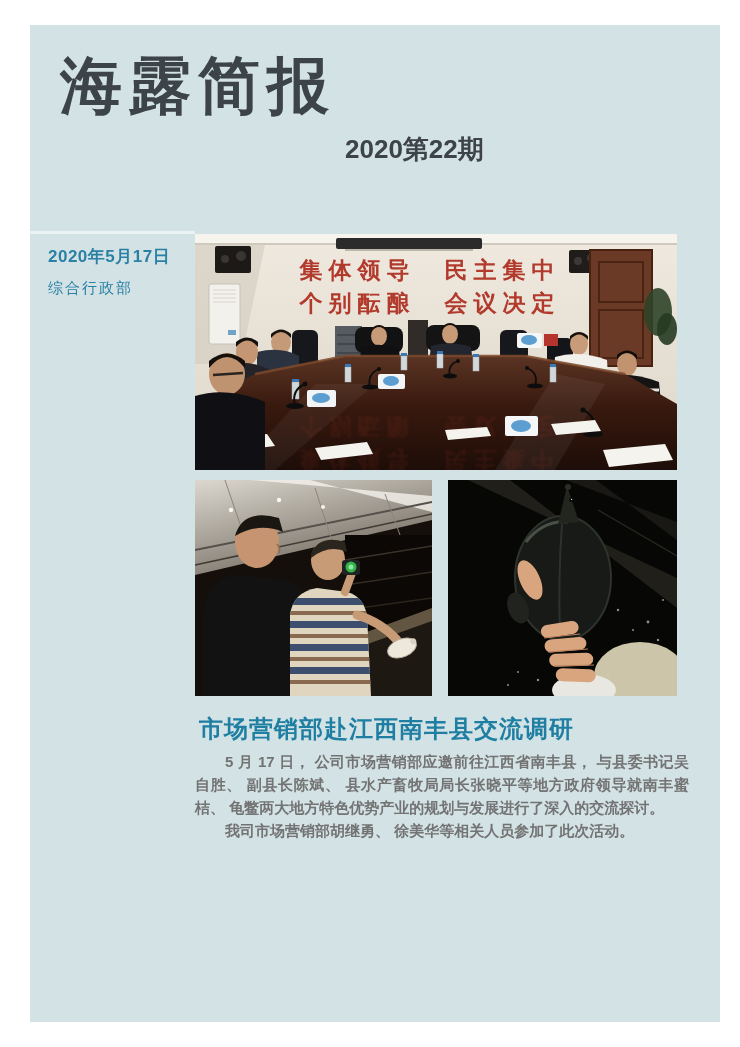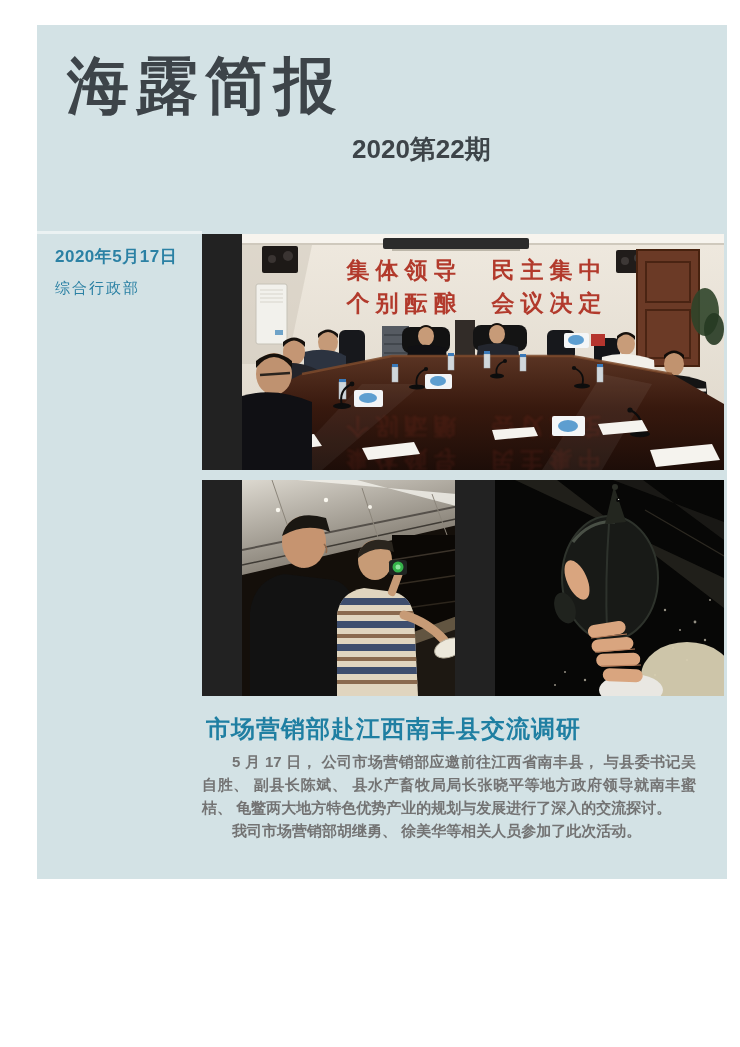--- a/index.html
+++ b/index.html
@@ -8,22 +8,22 @@
     background:#ffffff;
   }
   .canvas{
     position:relative;
     width:740px;height:1047px;
     background:#ffffff;
     overflow:hidden;
   }
   .page{
     position:absolute;
-    left:37px;top:25px;
-    width:690px;height:854px;
+    left:30px;top:25px;
+    width:690px;height:997px;
     background:#d3e2e5;
   }
   .masthead-title{
     position:absolute;left:30px;top:28px;
     font-size:62px;line-height:66px;font-weight:bold;
     letter-spacing:7px;color:#3d4449;white-space:nowrap;
   }
   .masthead-issue{
     position:absolute;left:315px;top:71px;
     font-size:26px;font-weight:bold;color:#3d4449;white-space:nowrap;margin-top:36px;
@@ -35,21 +35,21 @@
   .side-date{
     position:absolute;left:18px;top:220px;
     font-size:17px;font-weight:bold;color:#2b81a4;
     letter-spacing:0.5px;white-space:nowrap;
   }
   .side-dept{
     position:absolute;left:18px;top:254px;
     font-size:15px;font-weight:normal;color:#2b81a4;
     letter-spacing:2px;white-space:nowrap;
   }
-  .photo{position:absolute;overflow:hidden;background:#222;padding-left:40px;}
+  .photo{position:absolute;overflow:hidden;background:#222;}
   .photo svg{display:block;}
   .photo-meeting{left:165px;top:209px;width:482px;height:236px;}
   .photo-farm{left:165px;top:455px;width:237px;height:216px;}
   .photo-turtle{left:418px;top:455px;width:229px;height:216px;}
   .headline{
     position:absolute;left:165px;top:684px;margin:4px;
     font-size:24px;font-weight:bold;color:#1f7fa2;
     letter-spacing:1px;white-space:nowrap;
   }
   .article{

